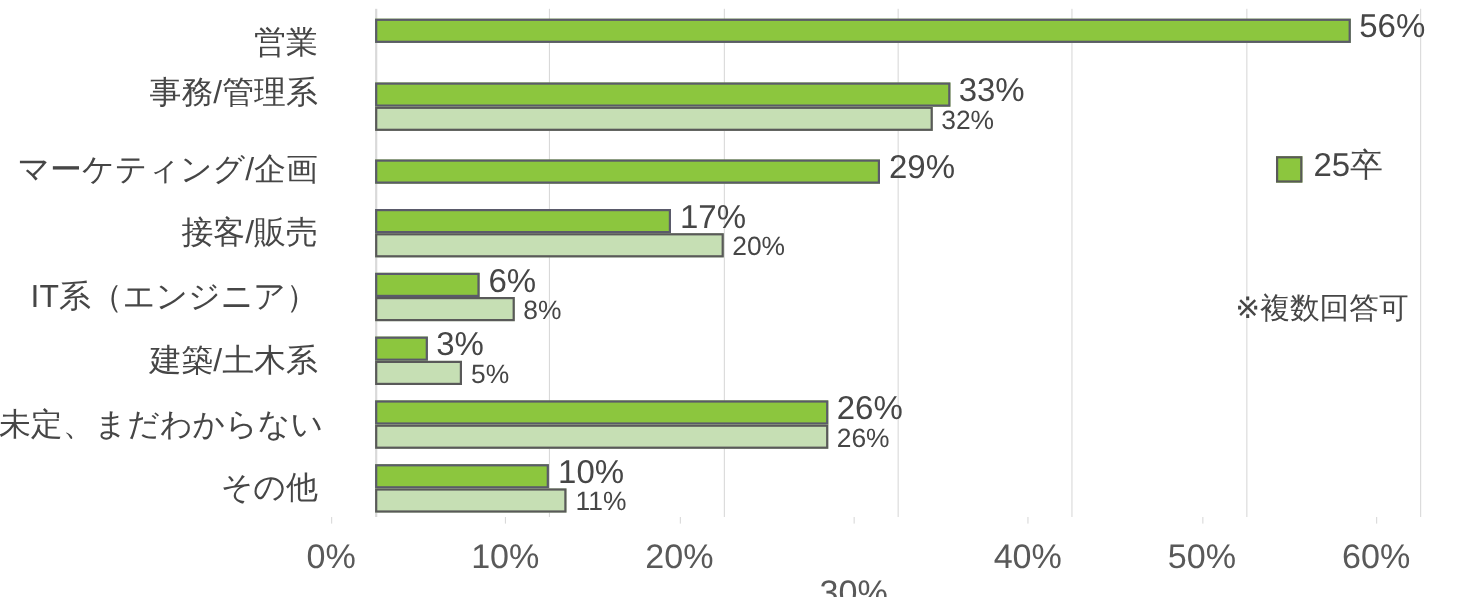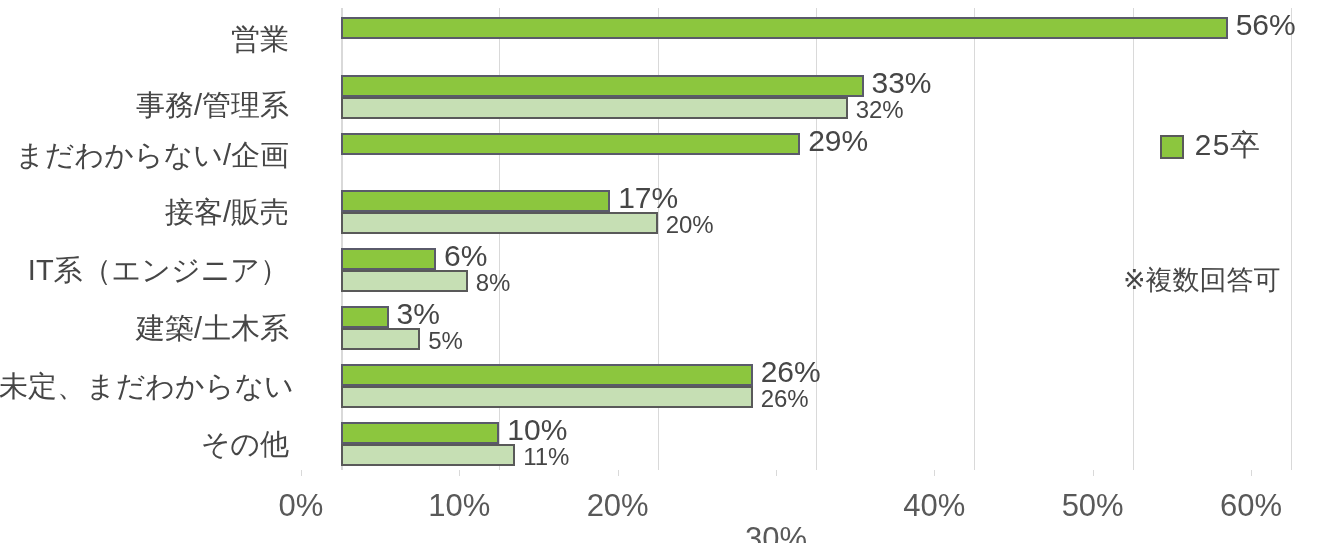--- a/index.html
+++ b/index.html
@@ -124,24 +124,23 @@
   }
 
   
   .legend {
     position: absolute;
     left: 1160px;
     top: 128px;
   }
   .legend-item {
     display: flex;
-    align-items: center;
+    align-items: flex-end;
     height: 38px;
     margin-bottom: 6px;
-    font-family: Liberation Mono, monospace;
   }
   .legend-swatch {
     width: 24px;
     height: 24px;
     box-sizing: border-box;
     border: 2px solid #595959;
     margin-right: 10px;
     flex: 0 0 auto;
   }
   .legend-swatch.series-0 { background: #8CC63E; }
@@ -189,21 +188,21 @@
           <div class="bar-row" style="top: 0px; width: 950px;">
             <div class="bar series-0" style="width: 522.5px;"></div>
             <div class="bar-value series-0" style="left: 530.5px; top: -7px;">33%</div>
           </div>
           <div class="bar-row" style="top: 22px; width: 950px;">
             <div class="bar series-1" style="width: 506.667px;"></div>
             <div class="bar-value series-1" style="left: 514.667px; top: 1px;">32%</div>
           </div>
         </div>
         <div class="cat-group" style="top: 124.6px; height: 44px;">
-          <div class="bar-row" style="top: 0px; width: 950px; text-decoration: underline;">
+          <div class="bar-row" style="top: 12px; width: 950px; text-decoration: underline;">
             <div class="bar series-0" style="width: 459.167px;"></div>
             <div class="bar-value series-0" style="left: 467.167px; top: -7px;">29%</div>
           </div>
         </div>
         <div class="cat-group" style="top: 182.4px; height: 44px;">
           <div class="bar-row" style="top: 0px; width: 950px;">
             <div class="bar series-0" style="width: 269.167px;"></div>
             <div class="bar-value series-0" style="left: 277.167px; top: -7px; text-align: right;">17%</div>
           </div>
           <div class="bar-row" style="top: 22px; width: 950px;">
@@ -249,22 +248,22 @@
           <div class="bar-row" style="top: 22px; width: 950px;">
             <div class="bar series-1" style="width: 174.167px;"></div>
             <div class="bar-value series-1" style="left: 182.167px; top: 1px;">11%</div>
           </div>
         </div>
       </div>
   </div>
 
   <div id="category-labels">
       <div class="cat-label" style="top: 25px; right: 1044px; padding-left: 12px;">営業</div>
-      <div class="cat-label" style="top: 91px; right: 1044px;">事務/管理系</div>
-      <div class="cat-label" style="top: 140.6px; right: 1044px;">まだわからない/企画</div>
+      <div class="cat-label" style="top: 71px; right: 1044px;">事務/管理系</div>
+      <div class="cat-label" style="top: 140.6px; right: 1044px;">マーケティング/企画</div>
       <div class="cat-label" style="top: 198.4px; right: 1044px;">接客/販売</div>
       <div class="cat-label" style="top: 256.2px; right: 1044px;">IT系（エンジニア）</div>
       <div class="cat-label" style="top: 314px; right: 1044px;">建築/土木系</div>
       <div class="cat-label" style="top: 371.8px; right: 1044px;">未定、まだわからない</div>
       <div class="cat-label" style="top: 429.6px; right: 1044px;">その他</div>
     </div>
 
   <div class="xaxis" id="xaxis">
       <div class="xtick-mark" style="left: 0px;"></div>
       <div class="xtick-label" style="left: 0px;">0%</div>

